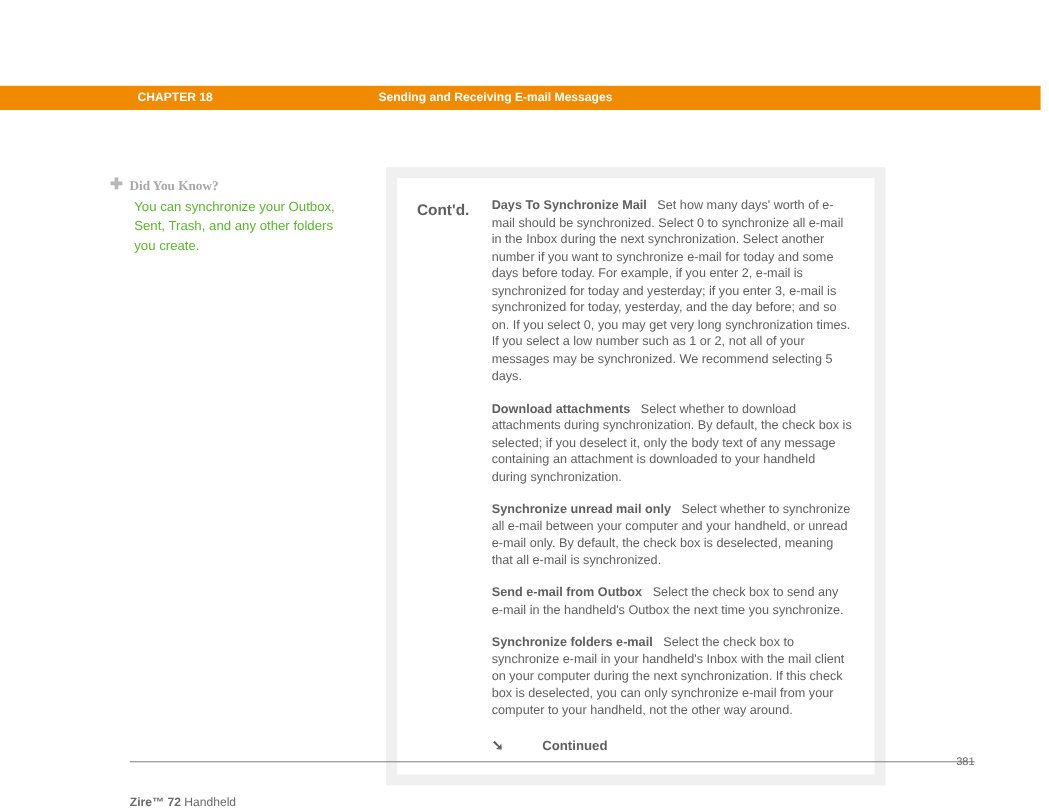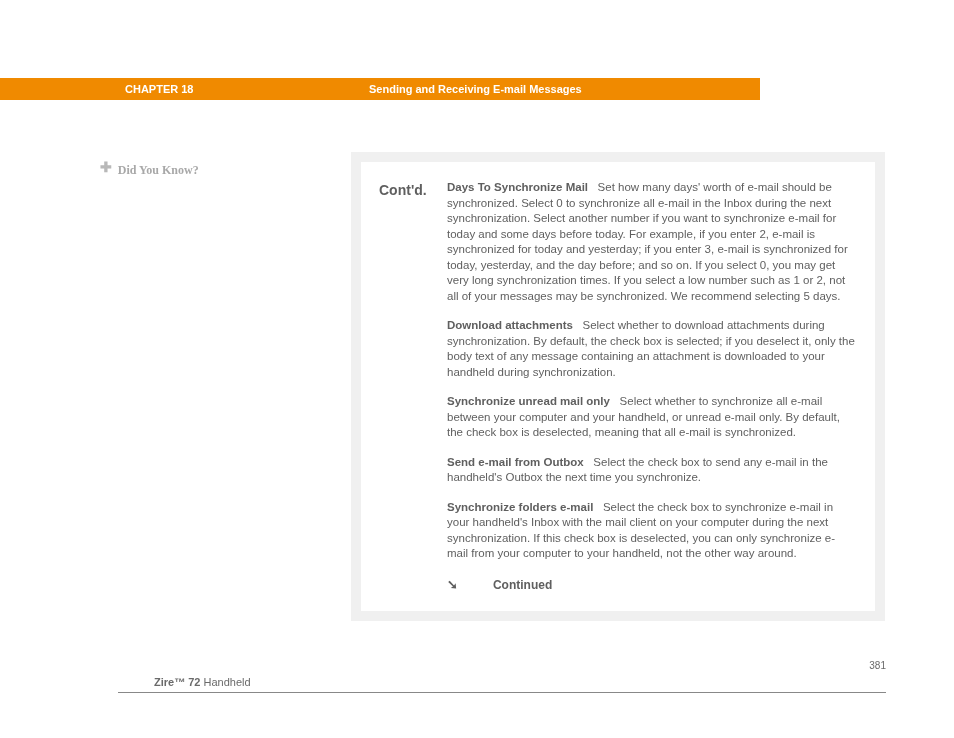--- a/index.html
+++ b/index.html
@@ -7,31 +7,31 @@
     width: 954px;
     height: 738px;
     background: #fff;
     font-family: Arial, Helvetica, sans-serif;
     position: relative;
   }
   .header-bar {
     position: absolute;
     top: 78px;
     left: 0;
-    width: 760px;
+    width: 946px;
     height: 22px;
     background: #f08a00;
     display: flex;
     align-items: center;
     color: #fff;
     font-size: 11px;
     font-weight: bold;
   }
   .chapter-label { position: absolute; left: 125px; }
-  .chapter-title { position: absolute; left: 369px; }
+  .chapter-title { position: absolute; left: 344px; }
   .sidebar {
     position: absolute;
     top: 160px;
     left: 100px;
     width: 225px;
   }
   .plus-icon {
     display: inline-block;
     color: #b8b8b8;
     font-weight: bold;
@@ -51,21 +51,21 @@
     color: #5cb531;
     font-size: 12px;
     line-height: 1.45;
     margin-left: 22px;
     margin-top: 2px;
   }
   .content-box {
     position: absolute;
     top: 152px;
     left: 351px;
-    width: 534px;
+    width: 454px;
     background: #f0f0f0;
     padding: 10px;
   }
   .inner-white {
     background: #fff;
     padding: 18px 20px 18px 18px;
     display: flex;
     gap: 14px;
   }
   .contd-label {
@@ -84,47 +84,47 @@
   .continued-text { font-weight: bold; font-size: 12px; color: #5f5f5f; margin-left: 29px; }
   .footer-rule {
     position: absolute;
     top: 692px;
     left: 118px;
     width: 768px;
     border-top: 1px solid #888;
   }
   .footer-left {
     position: absolute;
-    top: 676px;
+    top: 724px;
     left: 118px;
     font-size: 11px;
     color: #6a6a6a;
-    margin-left: 36px;
   }
   .footer-left b { font-weight: bold; }
   .footer-right {
     position: absolute;
-    top: 660px;
+    top: 687px;
     right: 68px;
     font-size: 10px;
     color: #6a6a6a;
   }
 </style>
 </head>
 <body>
 
 <div class="header-bar">
   <span class="chapter-label">CHAPTER 18</span>
   <span class="chapter-title">Sending and Receiving E-mail Messages</span>
 </div>
 
 <div class="sidebar">
   <div>
     <span class="plus-icon">✚</span><span class="dyk-title">Did You Know?</span>
   </div>
+  <div class="dyk-body">You can synchronize your Outbox, Sent, Trash, and any other folders you create.</div>
 </div>
 
 <div class="content-box">
   <div class="inner-white">
     <div class="contd-label">Cont'd.</div>
     <div class="content-col">
       <div class="para"><span class="para-title">Days To Synchronize Mail</span>&nbsp;&nbsp;&nbsp;<span>Set how many days' worth of e-mail should be synchronized. Select 0 to synchronize all e-mail in the Inbox during the next synchronization. Select another number if you want to synchronize e-mail for today and some days before today. For example, if you enter 2, e-mail is synchronized for today and yesterday; if you enter 3, e-mail is synchronized for today, yesterday, and the day before; and so on. If you select 0, you may get very long synchronization times. If you select a low number such as 1 or 2, not all of your messages may be synchronized. We recommend selecting 5 days.</span></div>
       <div class="para"><span class="para-title">Download attachments</span>&nbsp;&nbsp;&nbsp;<span>Select whether to download attachments during synchronization. By default, the check box is selected; if you deselect it, only the body text of any message containing an attachment is downloaded to your handheld during synchronization.</span></div>
       <div class="para"><span class="para-title">Synchronize unread mail only</span>&nbsp;&nbsp;&nbsp;<span>Select whether to synchronize all e-mail between your computer and your handheld, or unread e-mail only. By default, the check box is deselected, meaning that all e-mail is synchronized.</span></div>
       <div class="para"><span class="para-title">Send e-mail from Outbox</span>&nbsp;&nbsp;&nbsp;<span>Select the check box to send any e-mail in the handheld's Outbox the next time you synchronize.</span></div>

